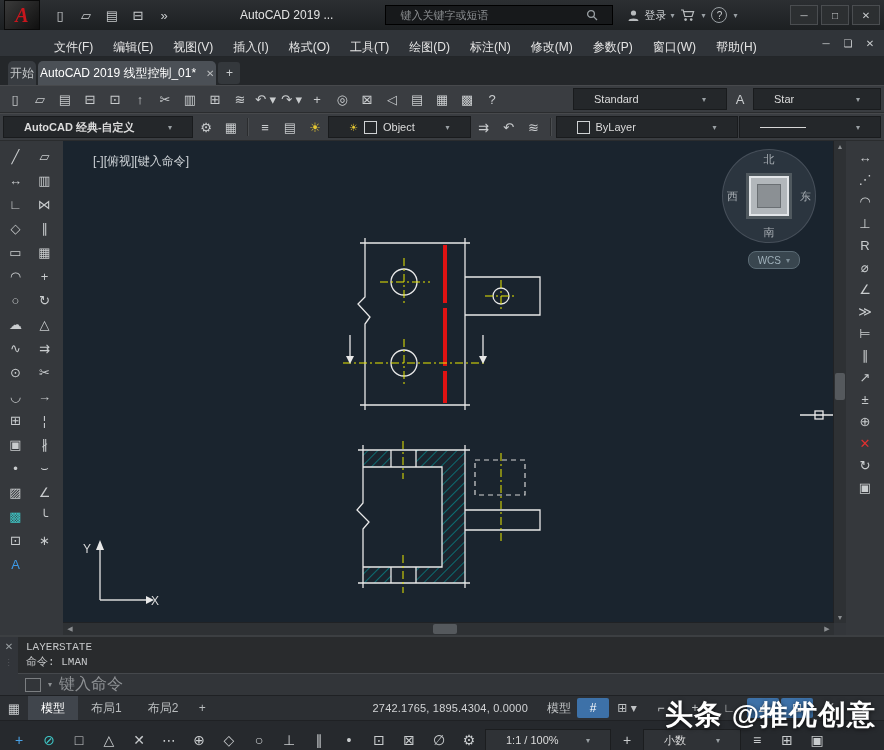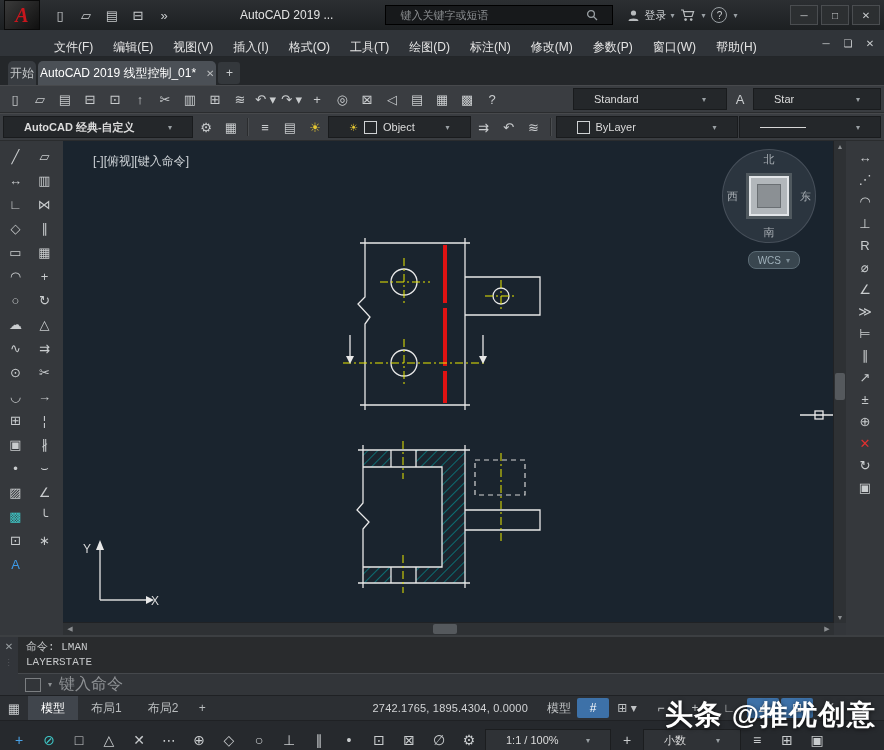--- a/index.html
+++ b/index.html
@@ -605,22 +605,22 @@
       </div>
   </div>
 
   <div class="cmd">
     <div class="cmd-side">
       <span>✕</span>
       <span class="grip">⋮</span>
     </div>
     <div class="cmd-main">
       <div class="cmd-hist">
+        <div>LAYERSTATE</div>
         <div>命令:  LMAN</div>
-        <div>LAYERSTATE</div>
       </div>
       <div class="cmd-input">
         <span class="glyphbox"></span>
         <span style="font-size:8px;color:#8e9194;">▾</span>
         <span class="cmd-prompt">键入命令</span>
       </div>
     </div>
   </div>
 
   <div class="statusrow1">

